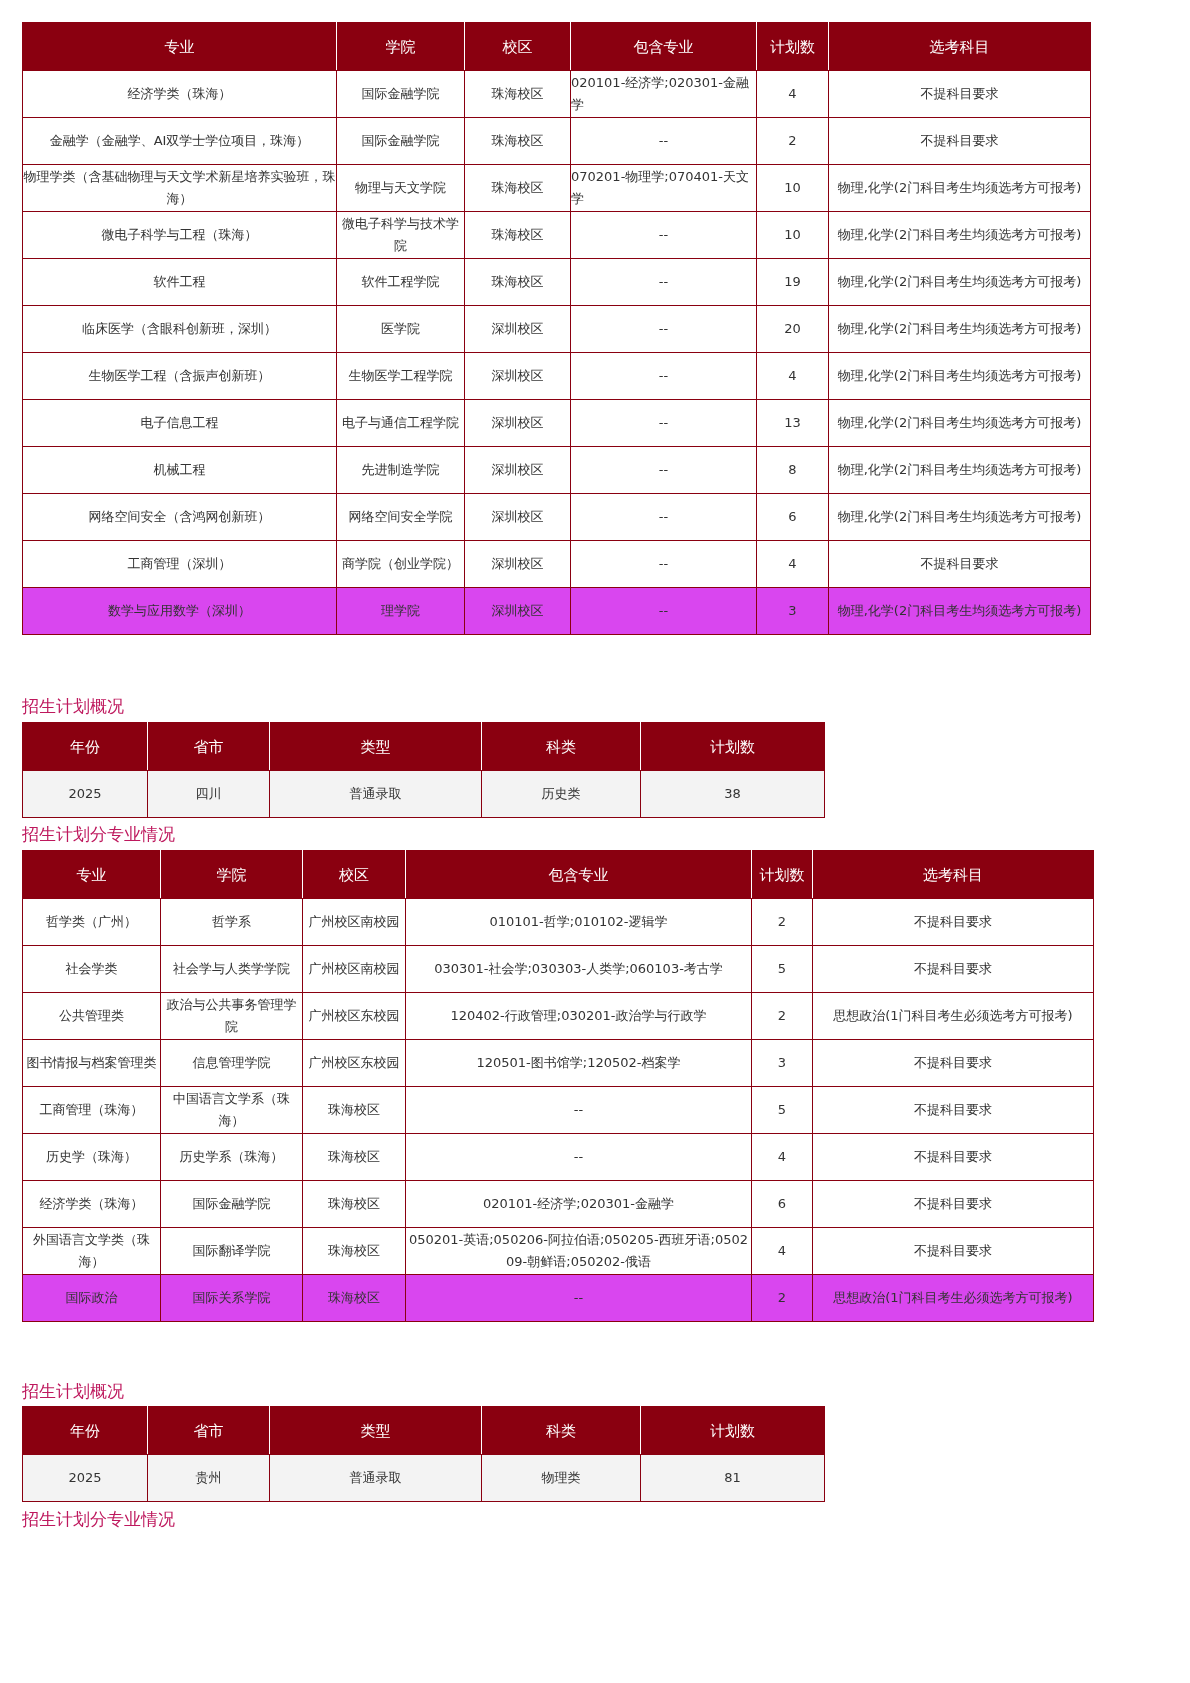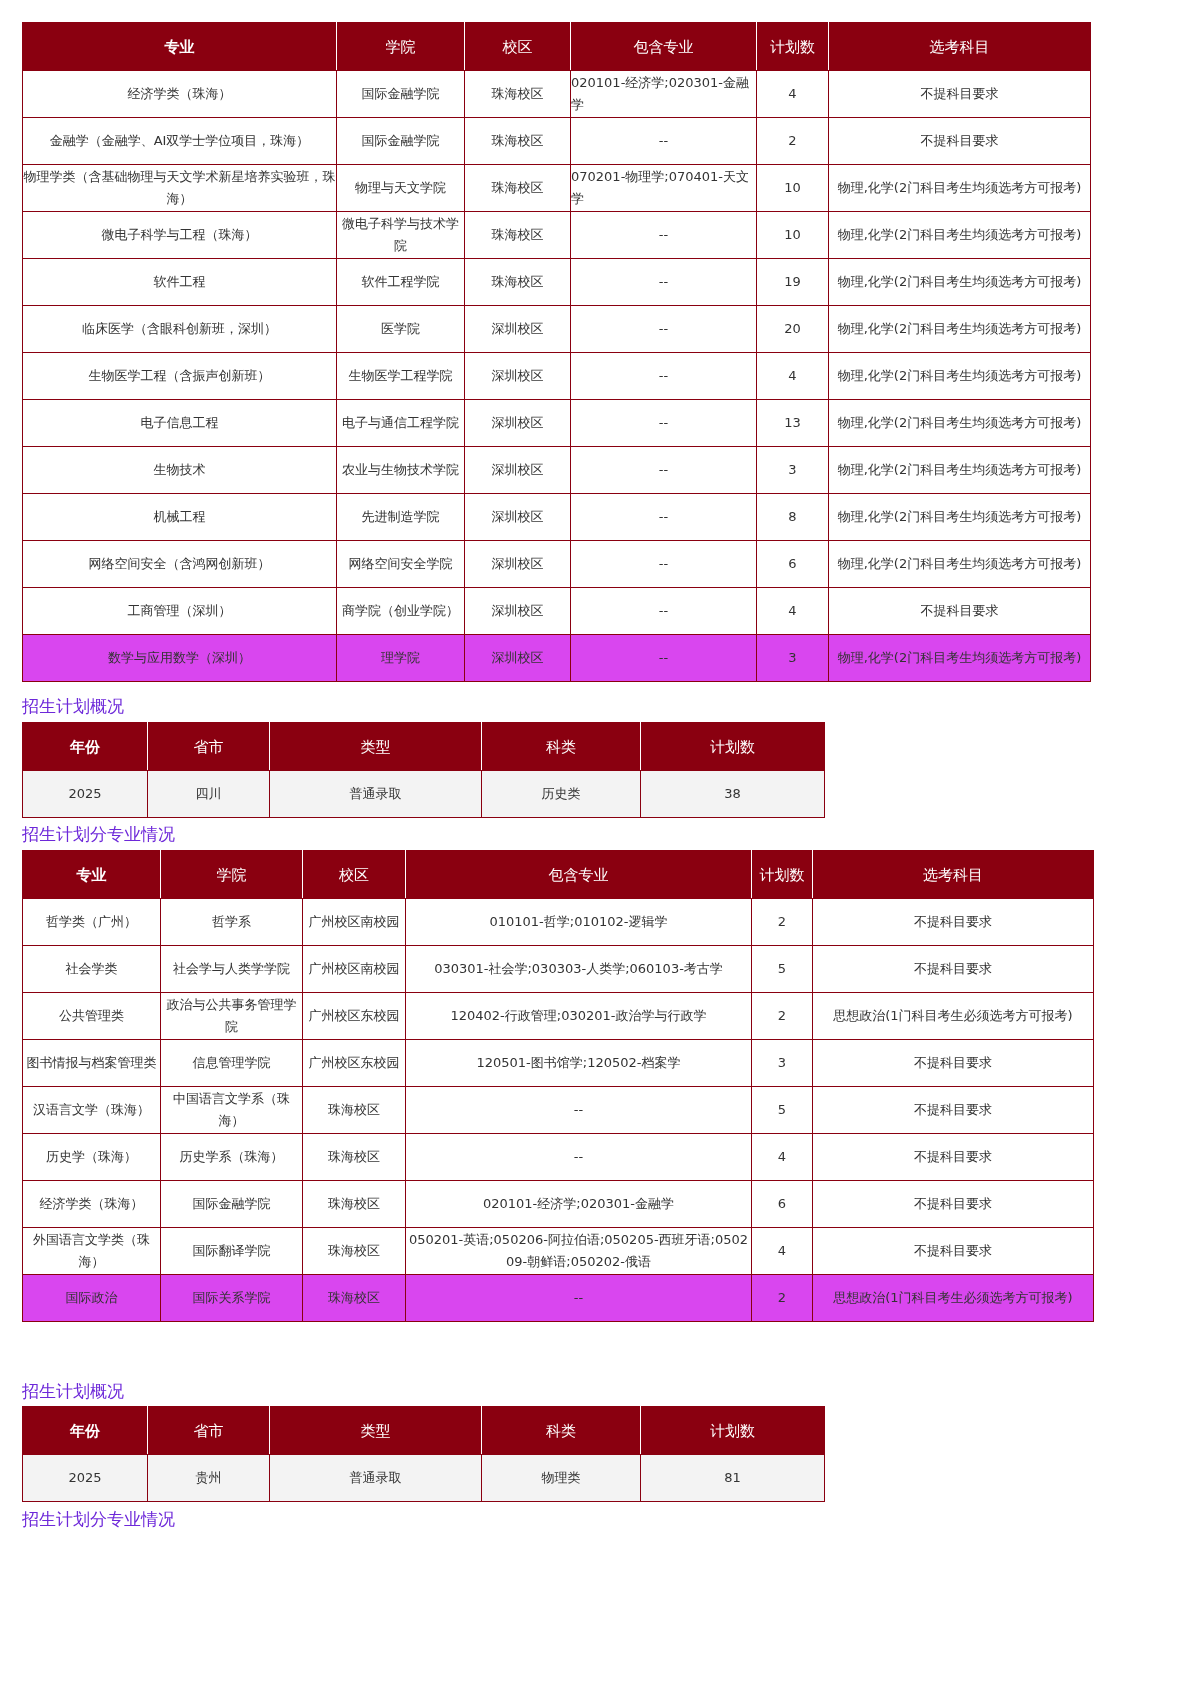--- a/index.html
+++ b/index.html
@@ -2,26 +2,26 @@
 <html><head>
 <meta charset="utf-8">
 <style>
   html, body { margin: 0; padding: 0; background: #ffffff; }
   body { width: 1190px; height: 1683px; position: relative; overflow: hidden;
          font-family: "DejaVu Sans", "Liberation Sans", sans-serif; color: #333; }
   table { border-collapse: collapse; position: absolute; table-layout: fixed; }
   th, td { border: 1px solid #8a0010; text-align: center; vertical-align: middle;
            padding: 0; font-size: 13px; line-height: 22px; word-break: break-all; }
   th { background: #8a0010; color: #ffffff; font-weight: normal; font-size: 15px; height: 47px; border-color: #ffffff; border-top-color:#8a0010; border-bottom-color:#8a0010;}
-  th:first-child { border-left-color: #8a0010; font-weight: bold; }
+  th:first-child { border-left-color: #8a0010; }
   th:last-child { border-right-color: #8a0010; }
   td { height: 46px; background: #ffffff; color: #333; }
   tr.last td { background: #d946ef; }
   .summary td { background: #f3f3f3; }
-  .heading { position: absolute; left: 22px; font-size: 17px; color: #6d28d9; margin: 0; font-weight: normal; }
+  .heading { position: absolute; left: 22px; font-size: 17px; color: #be185d; margin: 0; font-weight: normal; }
   .cell-left { text-align: left; }
 </style>
 </head>
 <body>
 
 <table style="left:22px; top:22px; width:1069px;">
   <colgroup>
     <col style="width:314px">
       <col style="width:128px">
       <col style="width:106px">
@@ -98,28 +98,20 @@
     </tr>
     <tr>
       <td>电子信息工程</td>
       <td>电子与通信工程学院</td>
       <td>深圳校区</td>
       <td>--</td>
       <td>13</td>
       <td>物理,化学(2门科目考生均须选考方可报考)</td>
     </tr>
     <tr>
-      <td>生物技术</td>
-      <td>农业与生物技术学院</td>
-      <td>深圳校区</td>
-      <td>--</td>
-      <td>3</td>
-      <td>物理,化学(2门科目考生均须选考方可报考)</td>
-    </tr>
-    <tr>
       <td>机械工程</td>
       <td>先进制造学院</td>
       <td>深圳校区</td>
       <td>--</td>
       <td>8</td>
       <td>物理,化学(2门科目考生均须选考方可报考)</td>
     </tr>
     <tr>
       <td>网络空间安全（含鸿网创新班）</td>
       <td>网络空间安全学院</td>
@@ -225,21 +217,21 @@
     </tr>
     <tr>
       <td>图书情报与档案管理类</td>
       <td>信息管理学院</td>
       <td>广州校区东校园</td>
       <td>120501-图书馆学;120502-档案学</td>
       <td>3</td>
       <td>不提科目要求</td>
     </tr>
     <tr>
-      <td>汉语言文学（珠海）</td>
+      <td>工商管理（珠海）</td>
       <td>中国语言文学系（珠海）</td>
       <td>珠海校区</td>
       <td>--</td>
       <td>5</td>
       <td>不提科目要求</td>
     </tr>
     <tr>
       <td>历史学（珠海）</td>
       <td>历史学系（珠海）</td>
       <td>珠海校区</td>

